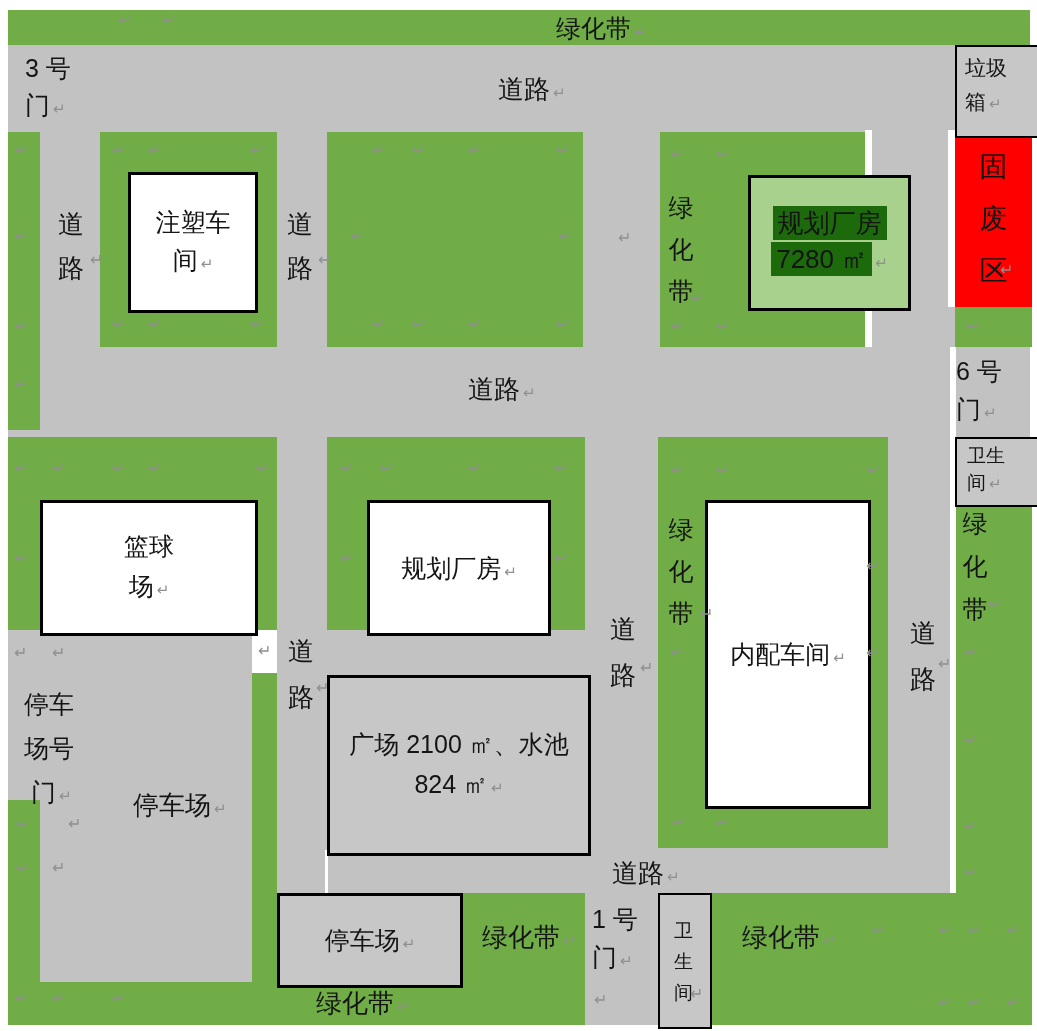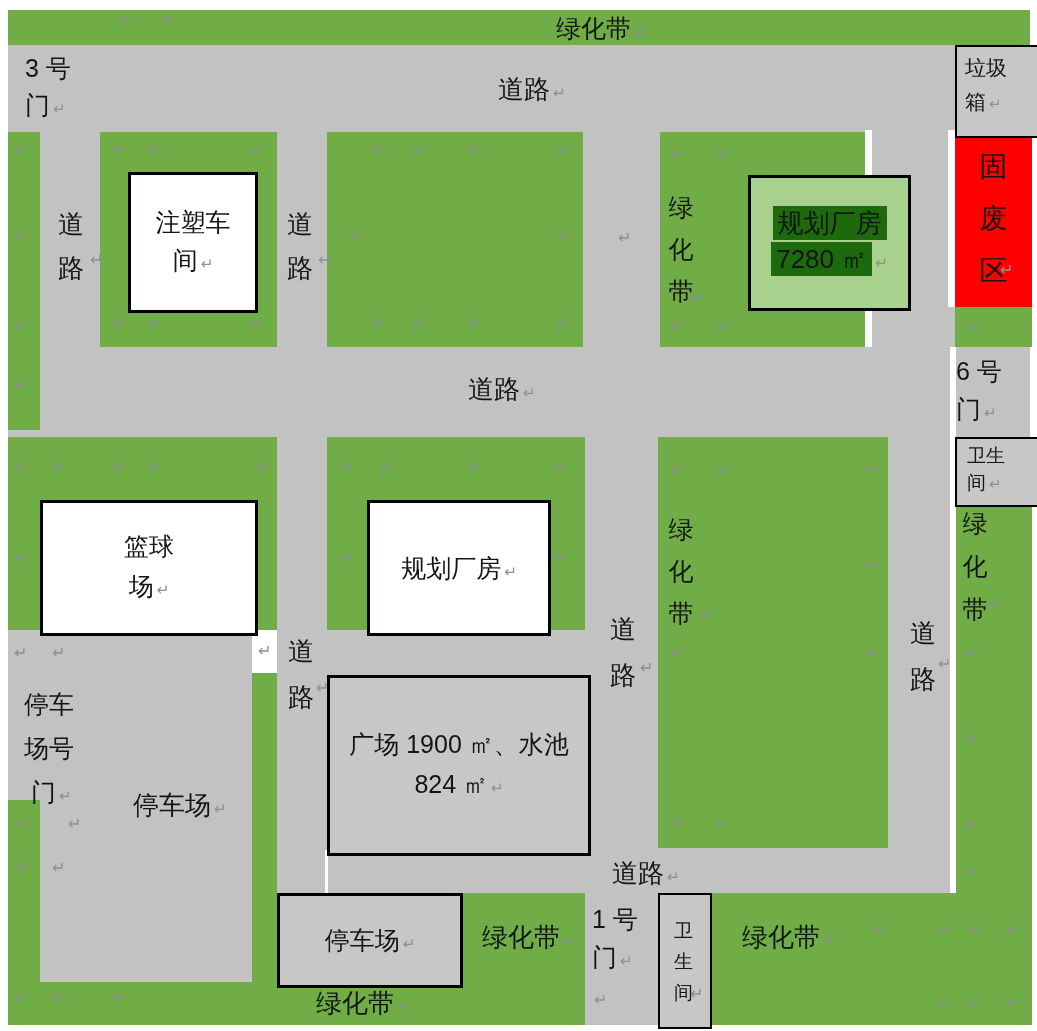--- a/index.html
+++ b/index.html
@@ -68,24 +68,27 @@
       <div class="f25" style="line-height:40px"><span>场</span><span class="pm">↵</span></div>
     </div>
   </div>
 
   <div class="bld" style="left:367px;top:500px;width:178px;height:130px">
     <div class="f25"><span>规划厂房</span><span class="pm">↵</span></div>
   </div>
 
 
   <div class="bld" style="left:327px;top:675px;width:258px;height:175px;background:var(--box_gray)">
-    <div class="f25" style="line-height:40px"><span>广场 1900 ㎡、水池</span></div>
+    <div class="f25" style="line-height:40px"><span>广场 2100 ㎡、水池</span></div>
     <div class="f25" style="line-height:40px"><span>824 ㎡</span><span class="pm">↵</span></div>
   </div>
 
+  <div class="bld" style="left:705px;top:500px;width:160px;height:303px">
+    <div class="f25"><span>内配车间</span><span class="pm">↵</span></div>
+  </div>
 
   <div class="bld" style="left:277px;top:893px;width:180px;height:89px;background:var(--box_gray)">
     <div class="f25"><span>停车场</span><span class="pm">↵</span></div>
   </div>
 
   <div class="gbox" style="left:955px;top:45px;width:75px;height:85px;padding:4px 0 0 8px">
     <div class="f21"><span>垃圾</span></div>
     <div class="f21"><span>箱</span><span class="pm">↵</span></div>
   </div>
 

